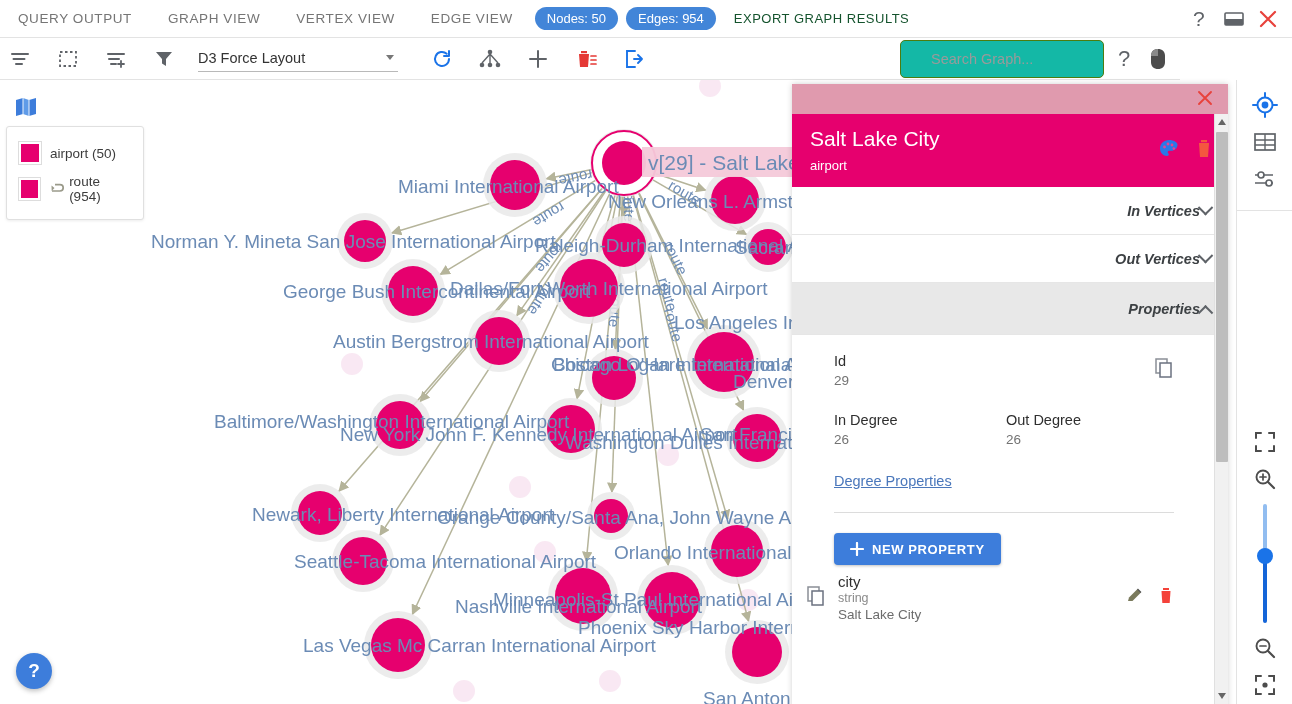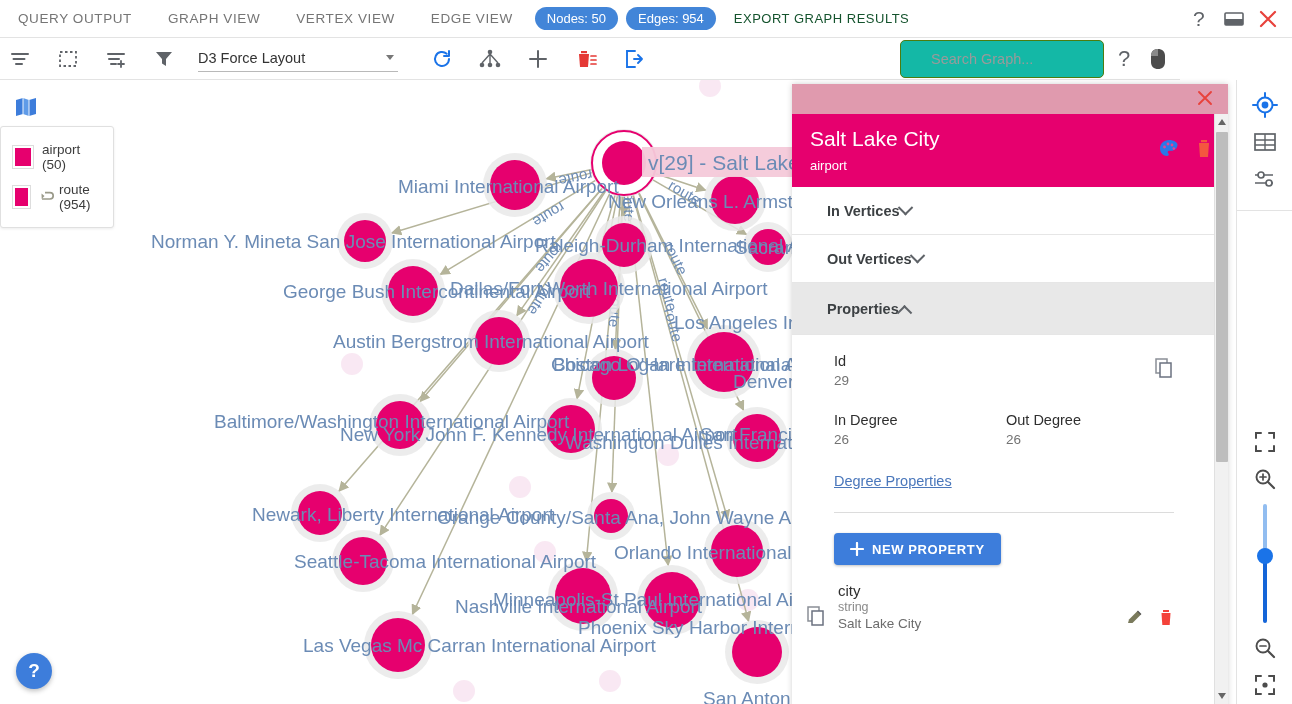--- a/index.html
+++ b/index.html
@@ -69,21 +69,21 @@
   
   .canvas {
     position:absolute; left:0; top:80px; width:1236px; height:624px;
     background:#fff; overflow:hidden;
   }
   .canvas svg { position:absolute; left:0; top:0; }
 
   
   .map-icon { position:absolute; left:14px; top:96px; cursor:pointer; }
   .legend {
-    position:absolute; left:0; top:126px; width:114px;
+    position:absolute; left:6px; top:126px; width:138px;
     background:#fff; border:1px solid #e0e0e0; border-radius:3px;
     padding:10px 8px; box-shadow:0 1px 3px rgba(0,0,0,.08);
   }
   .legend-row { display:flex; align-items:center; gap:9px; padding:5px 4px; cursor:pointer;}
   .swatch { width:22px; height:22px; background:#e6006e; border:2px solid #fff; outline:1px solid #ddd;}
   .legend-label { font-size:13.5px; color:#3c3c3c; display:flex; align-items:center; gap:4px;}
 
   
   .fab {
     position:absolute; left:16px; top:653px; width:36px; height:36px;
@@ -106,22 +106,22 @@
   .panel-head {
     background:#e6006e; padding:12px 18px 14px 18px; position:relative;
     display:flex; align-items:flex-start;
   }
   .panel-title { font-size:21px; color:#fff; font-weight:400; line-height:1.25;}
   .panel-sub { font-size:13px; color:#fff; margin-top:6px;}
   .panel-head-icons {
     position:absolute; right:14px; top:24px; display:flex; gap:14px; align-items:center;
   }
   .accordion-row {
-    height:48px; display:flex; align-items:center; justify-content:flex-start;
-    padding:0 35px; border-bottom:1px solid #e6e6e6; cursor:pointer; background:#fff;
+    height:48px; display:flex; align-items:center; justify-content:flex-end;
+    padding:0 17px; border-bottom:1px solid #e6e6e6; cursor:pointer; background:#fff;font-style:italic;
   }
   .accordion-row.expanded { background:#e8e8e8; height:52px;}
   .accordion-label { font-size:14.5px; font-weight:bold; color:#3c4043;}
   .chev { width:11px; height:11px; border-right:2px solid #5f6368; border-bottom:2px solid #5f6368;}
   .chev.down { transform:rotate(45deg) translate(-2px,-2px); }
   .chev.up { transform:rotate(-135deg) translate(-3px,-3px); }
   .prop-body { padding:18px 18px 0 42px; position:relative;}
   .prop-field-label { font-size:14.5px; color:#2f2f2f;}
   .prop-field-value { font-size:13.5px; color:#737373; margin-top:4px;}
   .two-col { display:flex; margin-top:24px; }
@@ -130,21 +130,21 @@
     color:#4a77bb; font-size:14.5px; text-decoration:underline; cursor:pointer;
     display:inline-block; margin-top:26px;
   }
   .divider { height:1px; background:#dcdcdc; margin:22px 0 0 0; margin-right:36px;}
   .new-prop-btn {
     margin-top:20px; background:#3d7ddb; color:#fff; border:none; border-radius:4px;
     height:32px; padding:0 16px; font-size:13px; font-weight:bold; letter-spacing:.6px;
     display:inline-flex; align-items:center; gap:8px; cursor:pointer;
     font-family:"Liberation Sans", sans-serif; box-shadow:0 1px 3px rgba(0,0,0,.25);
   }
-  .prop-item { display:flex; align-items:flex-end; margin-top:17px; position:relative; margin-left:-28px;}
+  .prop-item { display:flex; align-items:center; margin-top:8px; position:relative; margin-left:-28px;}
   .prop-item-text { margin-left:12px; }
   .pi-name { font-size:15px; color:#2f2f2f;}
   .pi-type { font-size:12.5px; color:#8a8a8a; margin-top:1px;}
   .pi-val  { font-size:13.5px; color:#6c6c6c; margin-top:2px;}
   .prop-item-actions { position:absolute; right:36px; display:flex; gap:14px; align-items:center;}
   .panel-scrollbar {
     position:absolute; right:0; top:30px; width:14px; height:590px; background:#f1f1f1;
     border-left:1px solid #e0e0e0;
   }
   .panel-scrollthumb {

